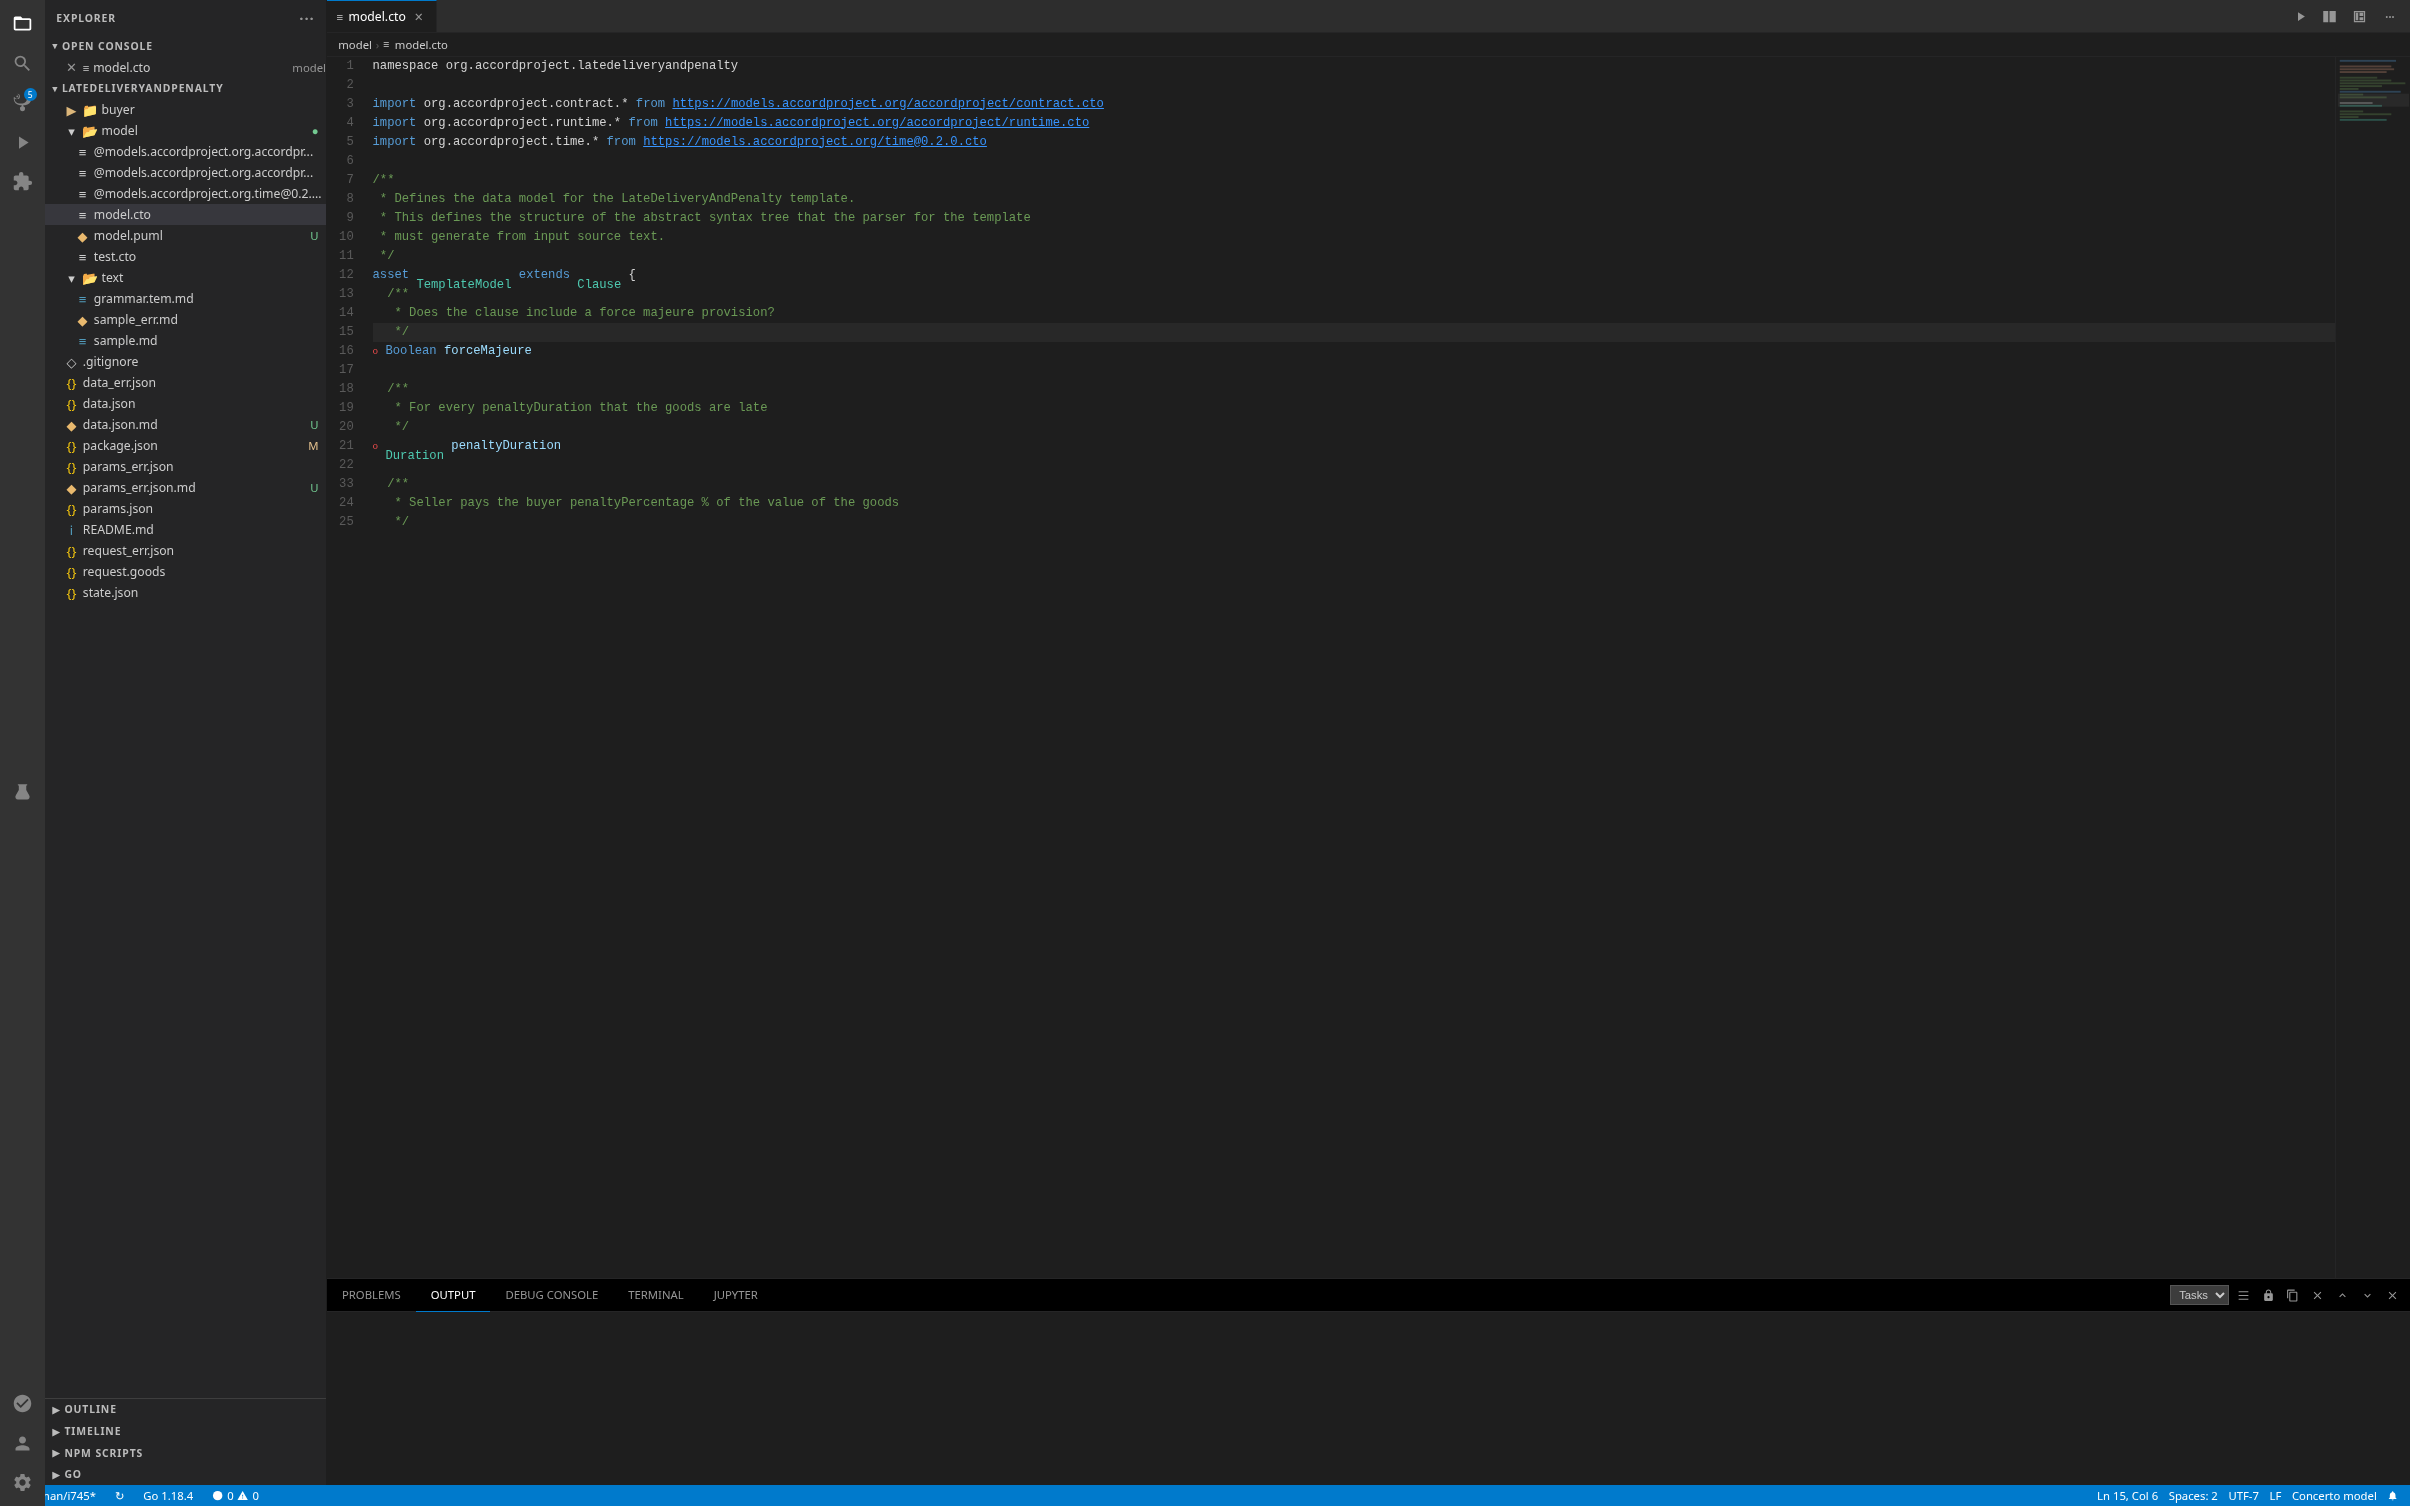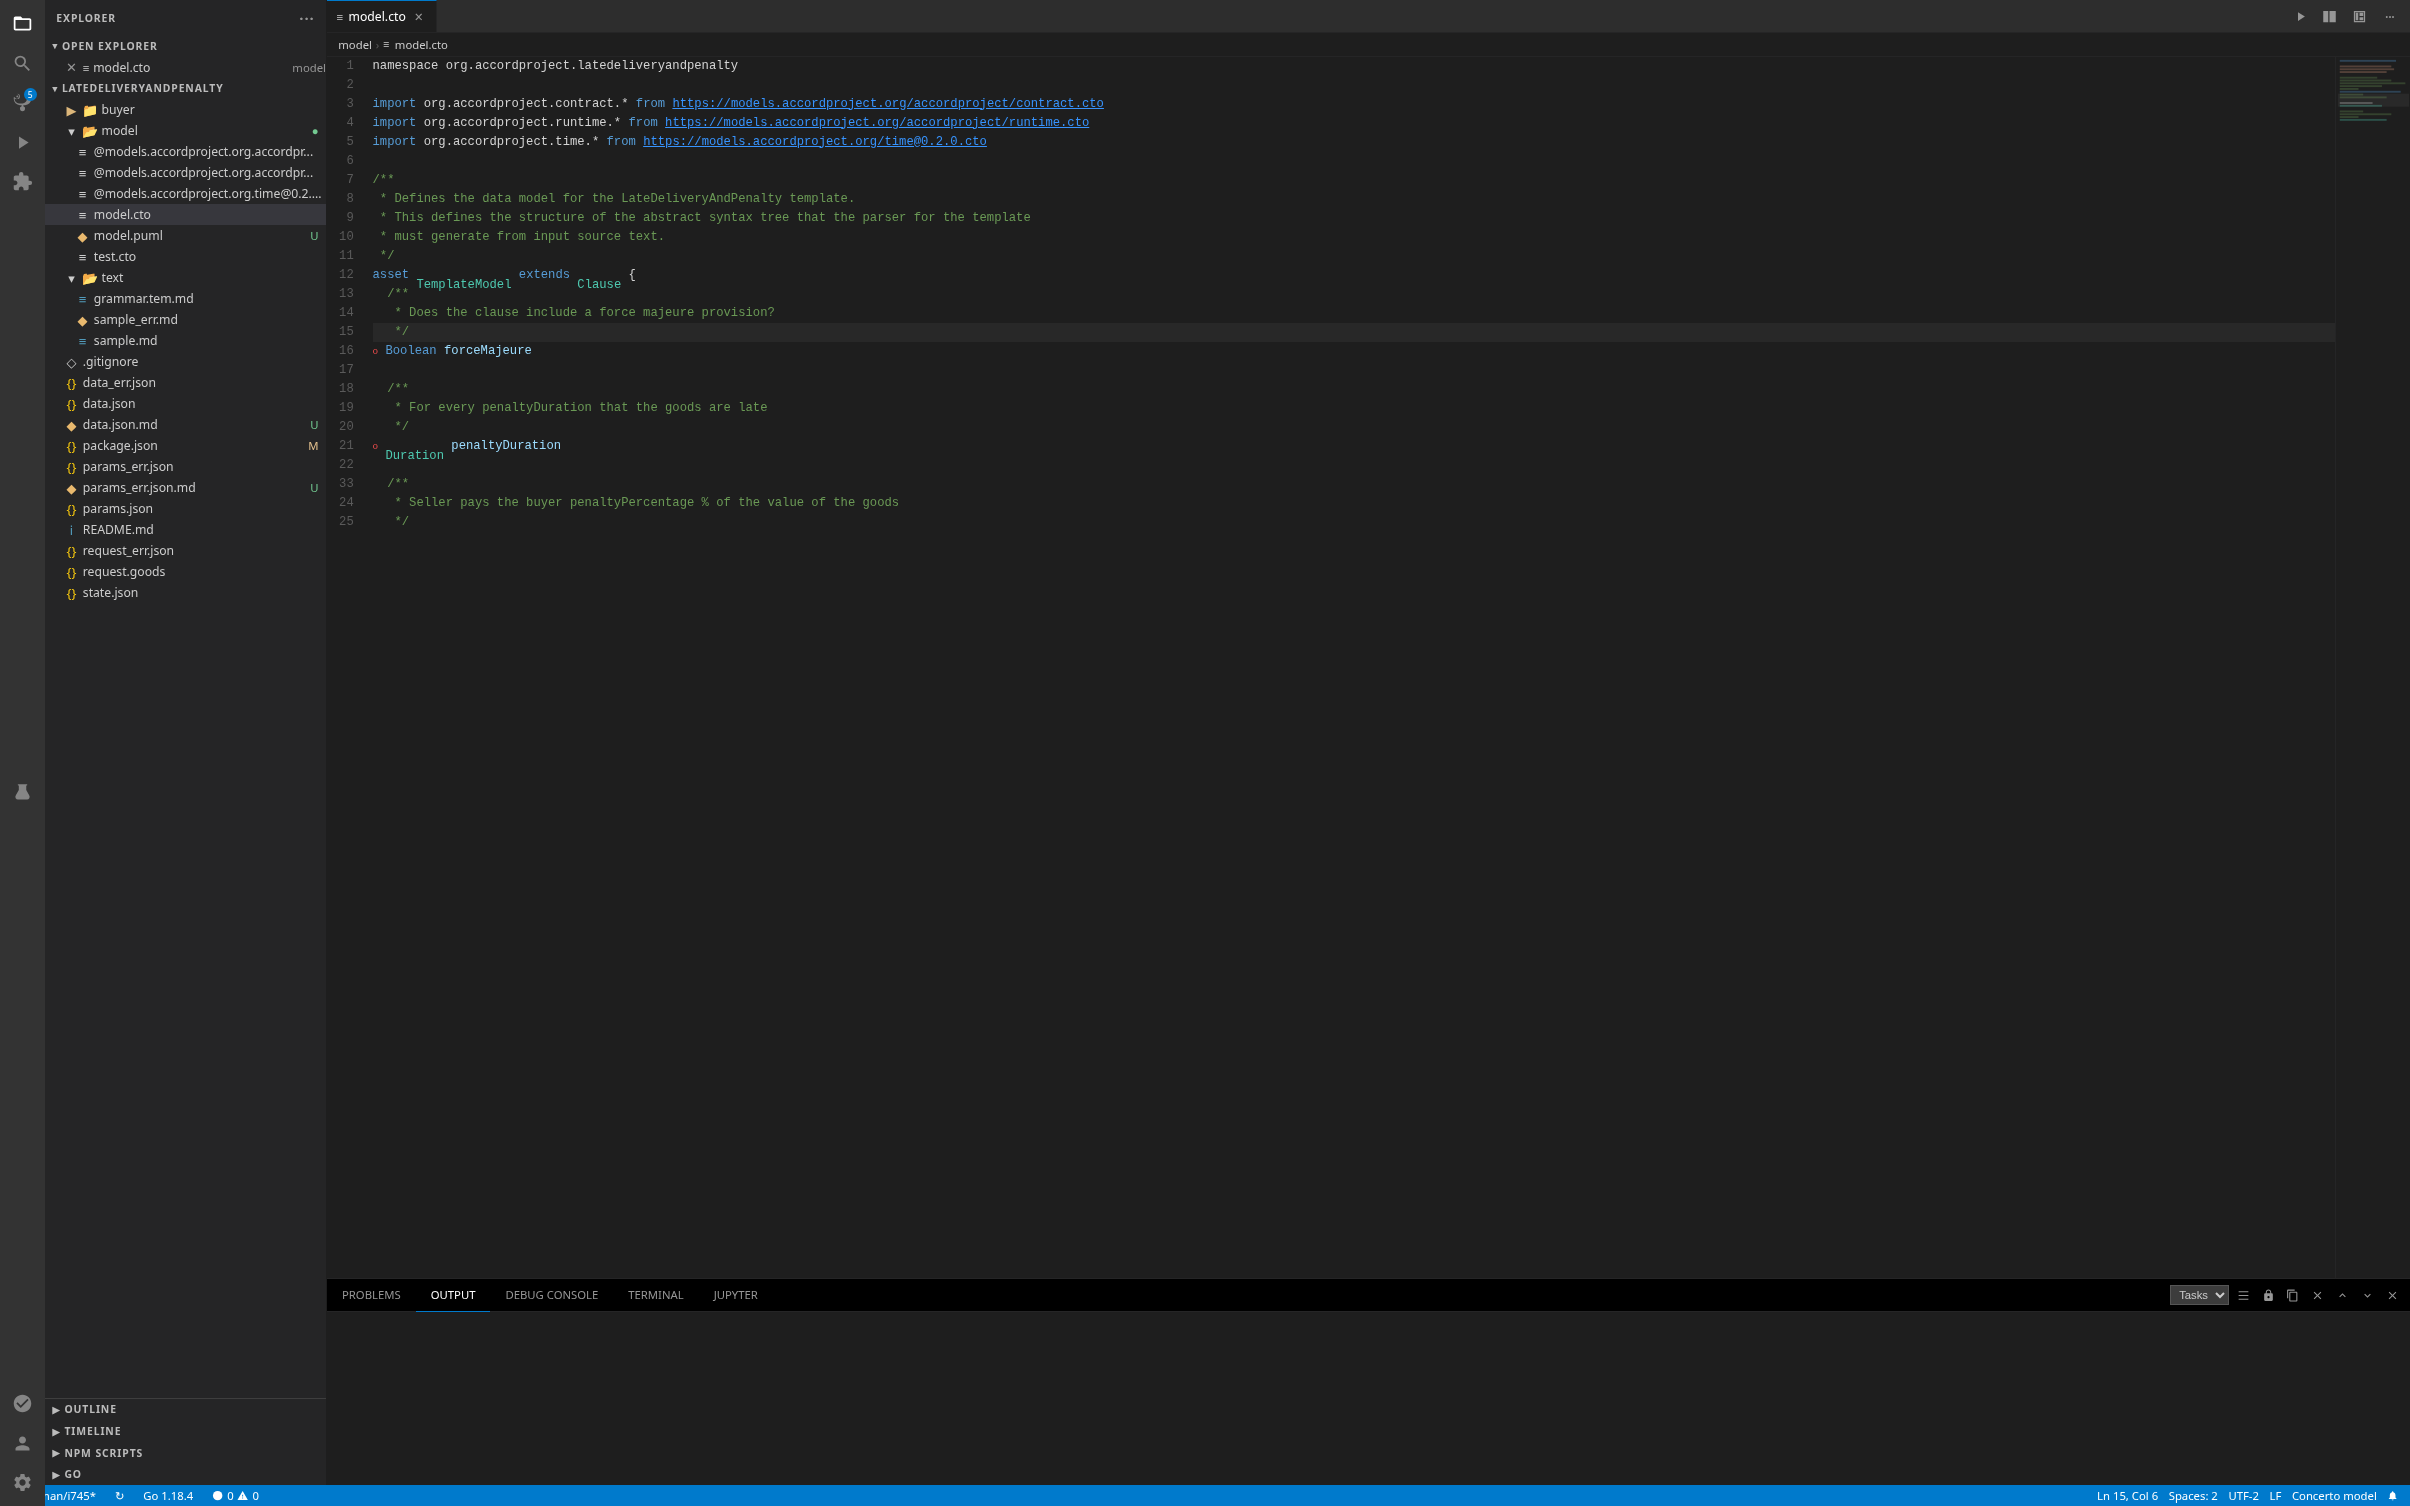--- a/index.html
+++ b/index.html
@@ -374,21 +374,21 @@
 <div class="main-container">
 
   <div class="sidebar">
     <div class="sidebar-header">
       <span>EXPLORER</span>
       <span style="cursor:pointer;color:#969696;font-size:15px">···</span>
     </div>
 
     <div class="section-title">
       <span class="chevron">▾</span>
-      <span>OPEN EXPLORER</span>
+      <span>OPEN CONSOLE</span>
     </div>
     <div class="tree-item indent-1">
       <span class="item-icon" style="color:#969696;">✕</span>
       <span style="color:#cccccc;margin-right:3.8px;font-size:11.3px;">≡</span>
       <span class="item-name">model.cto</span>
       <span style="color:#969696;font-size:11.3px;margin-left:3.8px;">model</span>
     </div>
 
     <div class="section-title">
       <span class="chevron">▾</span>
@@ -698,21 +698,21 @@
     <span>0</span>
   </div>
   <div class="status-bar-right">
     <div class="status-item">
       <span>Ln 15, Col 6</span>
     </div>
     <div class="status-item">
       <span>Spaces: 2</span>
     </div>
     <div class="status-item">
-      <span>UTF-2</span>
+      <span>UTF-7</span>
     </div>
     <div class="status-item">
       <span>LF</span>
     </div>
     <div class="status-item">
       <span>Concerto model</span>
     </div>
     <div class="status-item">
       <svg width="11.3" height="11.3" viewBox="0 0 24 24" fill="currentColor">
           <path d="M12 22c1.1 0 2-.9 2-2h-4a2 2 0 0 0 2 2zm6-6v-5c0-3.07-1.64-5.64-4.5-6.32V4c0-.83-.67-1.5-1.5-1.5s-1.5.67-1.5 1.5v.68C7.63 5.36 6 7.92 6 11v5l-2 2v1h16v-1l-2-2z"></path>

